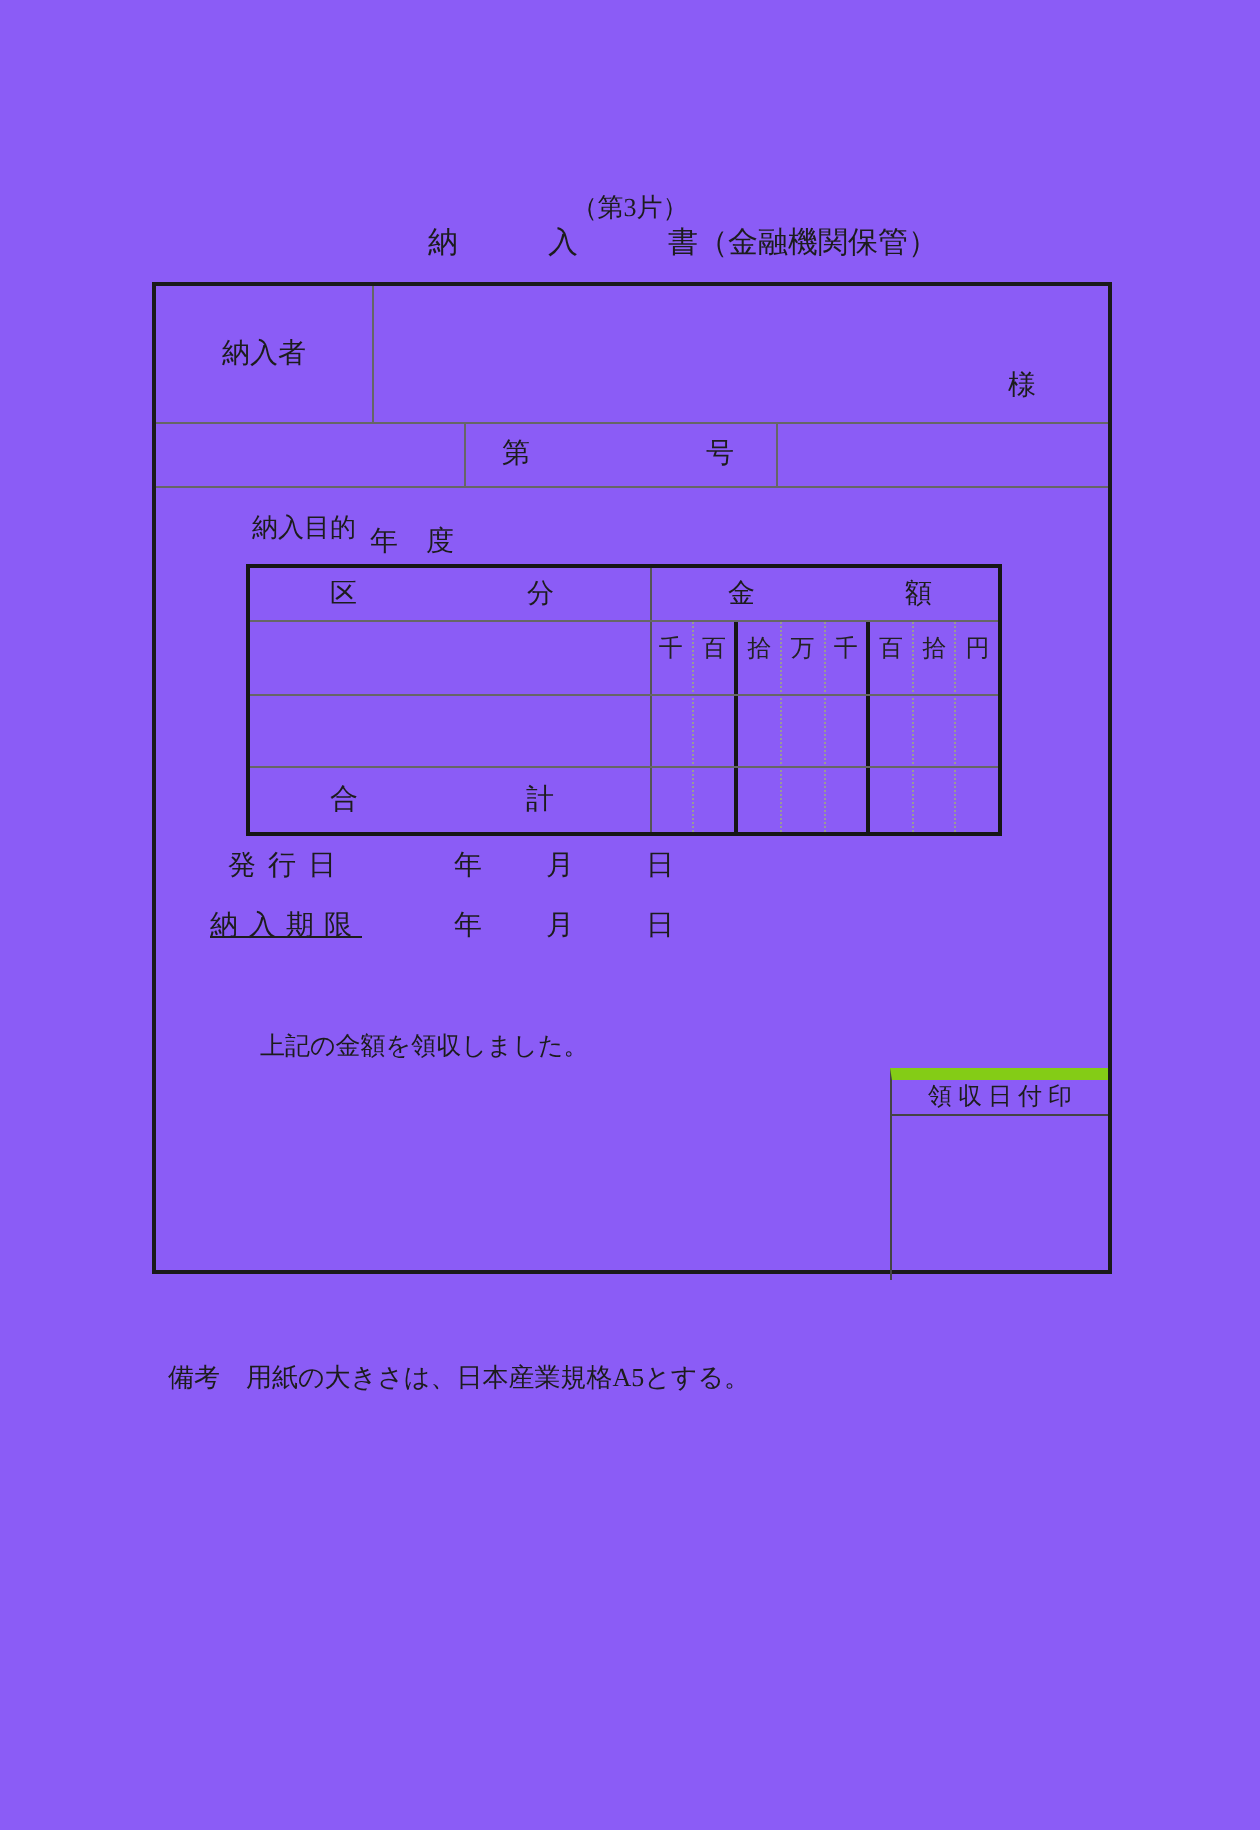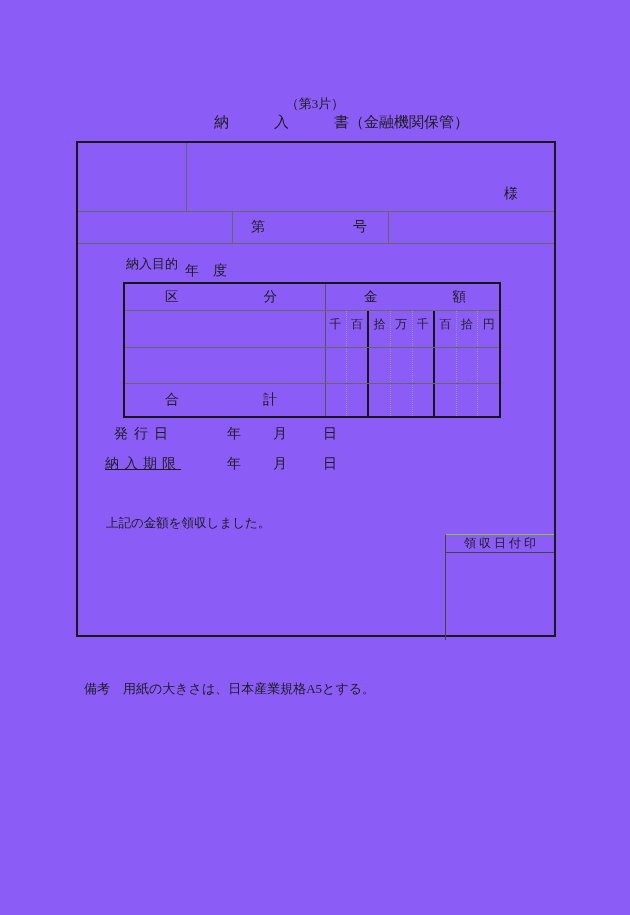--- a/index.html
+++ b/index.html
@@ -46,41 +46,44 @@
   .digit-cell{flex:1 1 0;box-sizing:border-box;text-align:center;padding-top:6px;font-size:12px;color:#222;}
   .bl-dot{border-left:1px dotted #999;}
   .bl-bold{border-left:2px solid #161616;}
   .total-row{position:absolute;left:0;top:99px;width:200px;height:33px;box-sizing:border-box;
     display:flex;align-items:center;justify-content:space-between;padding:0 48px 0 40px;font-size:14px;}
 
   .date-label{font-size:14px;}
   .ls6{letter-spacing:6px;}
   .ls5{letter-spacing:5px;}
 
-  .statement{left:28px;top:374px;font-size:12.5px;}
+  .statement{left:52px;top:374px;font-size:12.5px;}
 
   .stamp-box{
     position:absolute;left:367px;top:391px;width:109px;height:106px;
-    border-left:1px solid #444;border-top:1px solid #84cc16;box-sizing:border-box;
+    border-left:1px solid #444;border-top:6px solid #84cc16;box-sizing:border-box;
   }
   .stamp-title{height:17px;border-bottom:1px solid #444;display:flex;align-items:center;justify-content:center;
     font-size:12px;}
 
   .remarks{left:84px;top:682px;font-size:13px;}
 </style>
 </head>
 <body>
 
 <div class="page">
 
   <div class="txt slip-no">（第3片）</div>
   <div class="txt form-title">納　　　入　　　書（金融機関保管）</div>
 
   <div class="outer-box">
 
+    <div class="payer-cell">
+      <span class="txt-inline">納入者</span>
+    </div>
     <div class="abs" style="left:108px;top:0;width:368px;height:68px;"></div>
     <div class="vline" style="left:108px;top:0;height:68px;"></div>
     <div class="txt sama">様</div>
     <div class="hline" style="left:0;top:68px;width:476px;"></div>
 
     <div class="r2cell r2c1">
       <span>年　度</span>
     </div>
     <div class="vline" style="left:154px;top:68px;height:32px;"></div>
     <div class="r2cell r2c2">

